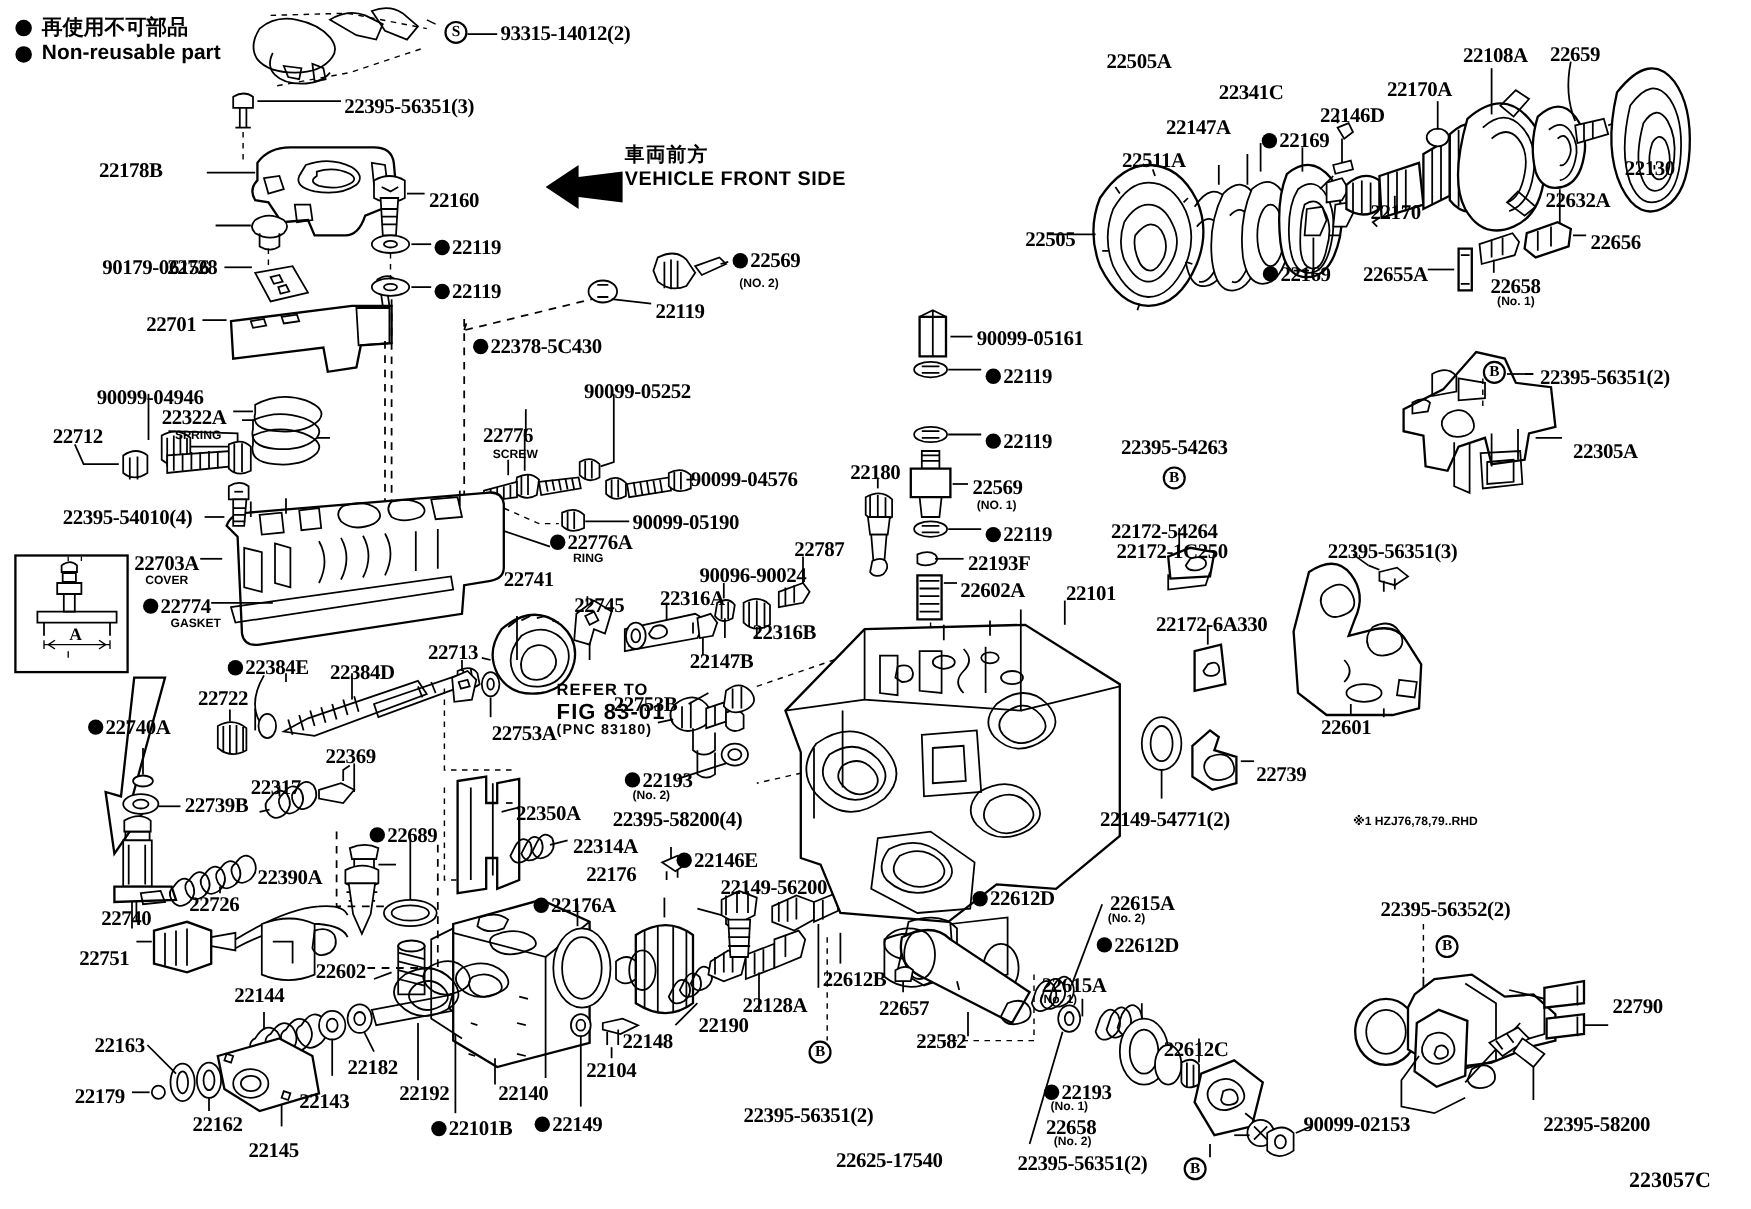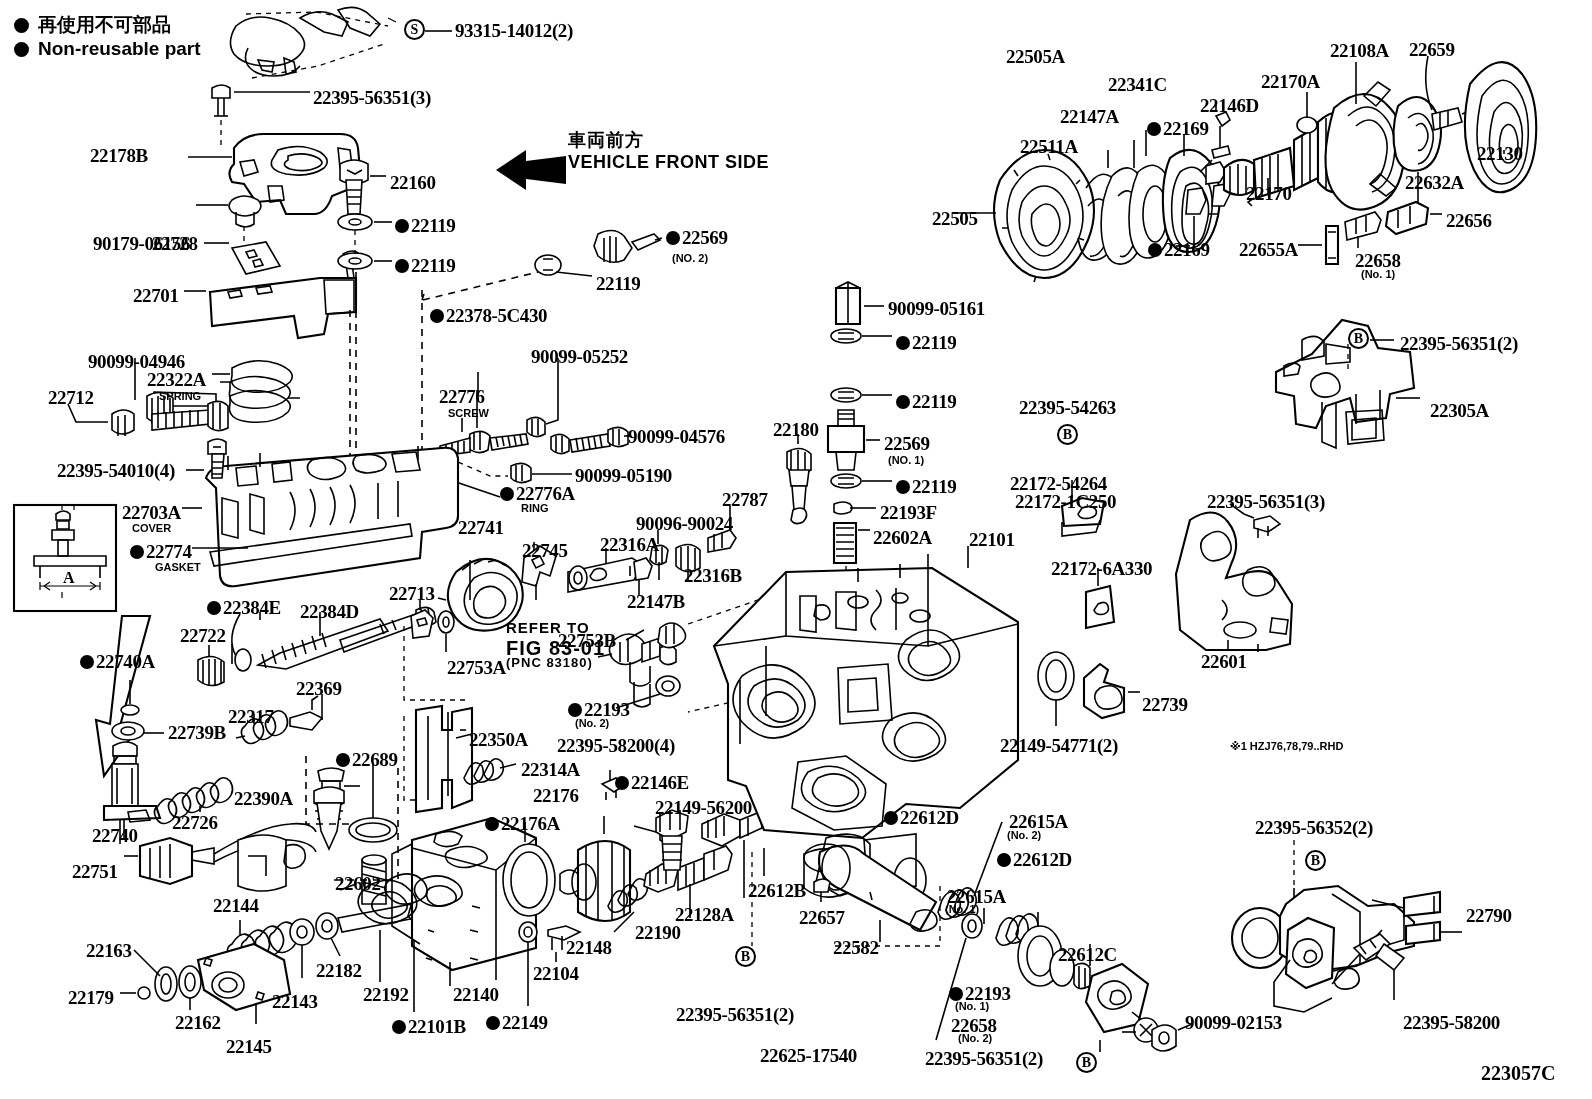--- a/index.html
+++ b/index.html
@@ -984,21 +984,21 @@
       <div class="lbl" style="left: 180px; top: 626px;"><span>22722</span></div>
       <div class="lbl" style="left: 80px; top: 652px;"><span class="dot"></span><span>22740A</span></div>
       <div class="lbl" style="left: 296px; top: 679px;"><span>22369</span></div>
       <div class="lbl" style="left: 228px; top: 707px;"><span>22317</span></div>
       <div class="lbl" style="left: 168px; top: 723px;"><span>22739B</span></div>
       <div class="lbl" style="left: 336px; top: 750px;"><span class="dot"></span><span>22689</span></div>
       <div class="lbl" style="left: 234px; top: 789px;"><span>22390A</span></div>
       <div class="lbl" style="left: 172px; top: 813px;"><span>22726</span></div>
       <div class="lbl" style="left: 92px; top: 826px;"><span>22740</span></div>
       <div class="lbl" style="left: 72px; top: 862px;"><span>22751</span></div>
-      <div class="lbl" style="left: 287px; top: 874px; padding-left: 48px;"><span>22602</span></div>
+      <div class="lbl" style="left: 287px; top: 874px;"><span>22602</span></div>
       <div class="lbl" style="left: 213px; top: 896px;"><span>22144</span></div>
       <div class="lbl" style="left: 86px; top: 941px;"><span>22163</span></div>
       <div class="lbl" style="left: 68px; top: 988px;"><span>22179</span></div>
       <div class="lbl" style="left: 175px; top: 1013px;"><span>22162</span></div>
       <div class="lbl" style="left: 226px; top: 1037px;"><span>22145</span></div>
       <div class="lbl" style="left: 272px; top: 992px;"><span>22143</span></div>
       <div class="lbl" style="left: 316px; top: 961px;"><span>22182</span></div>
       <div class="lbl" style="left: 363px; top: 985px;"><span>22192</span></div>
       <div class="lbl" style="left: 453px; top: 985px;"><span>22140</span></div>
       <div class="lbl" style="left: 392px; top: 1017px;"><span class="dot"></span><span>22101B</span></div>

